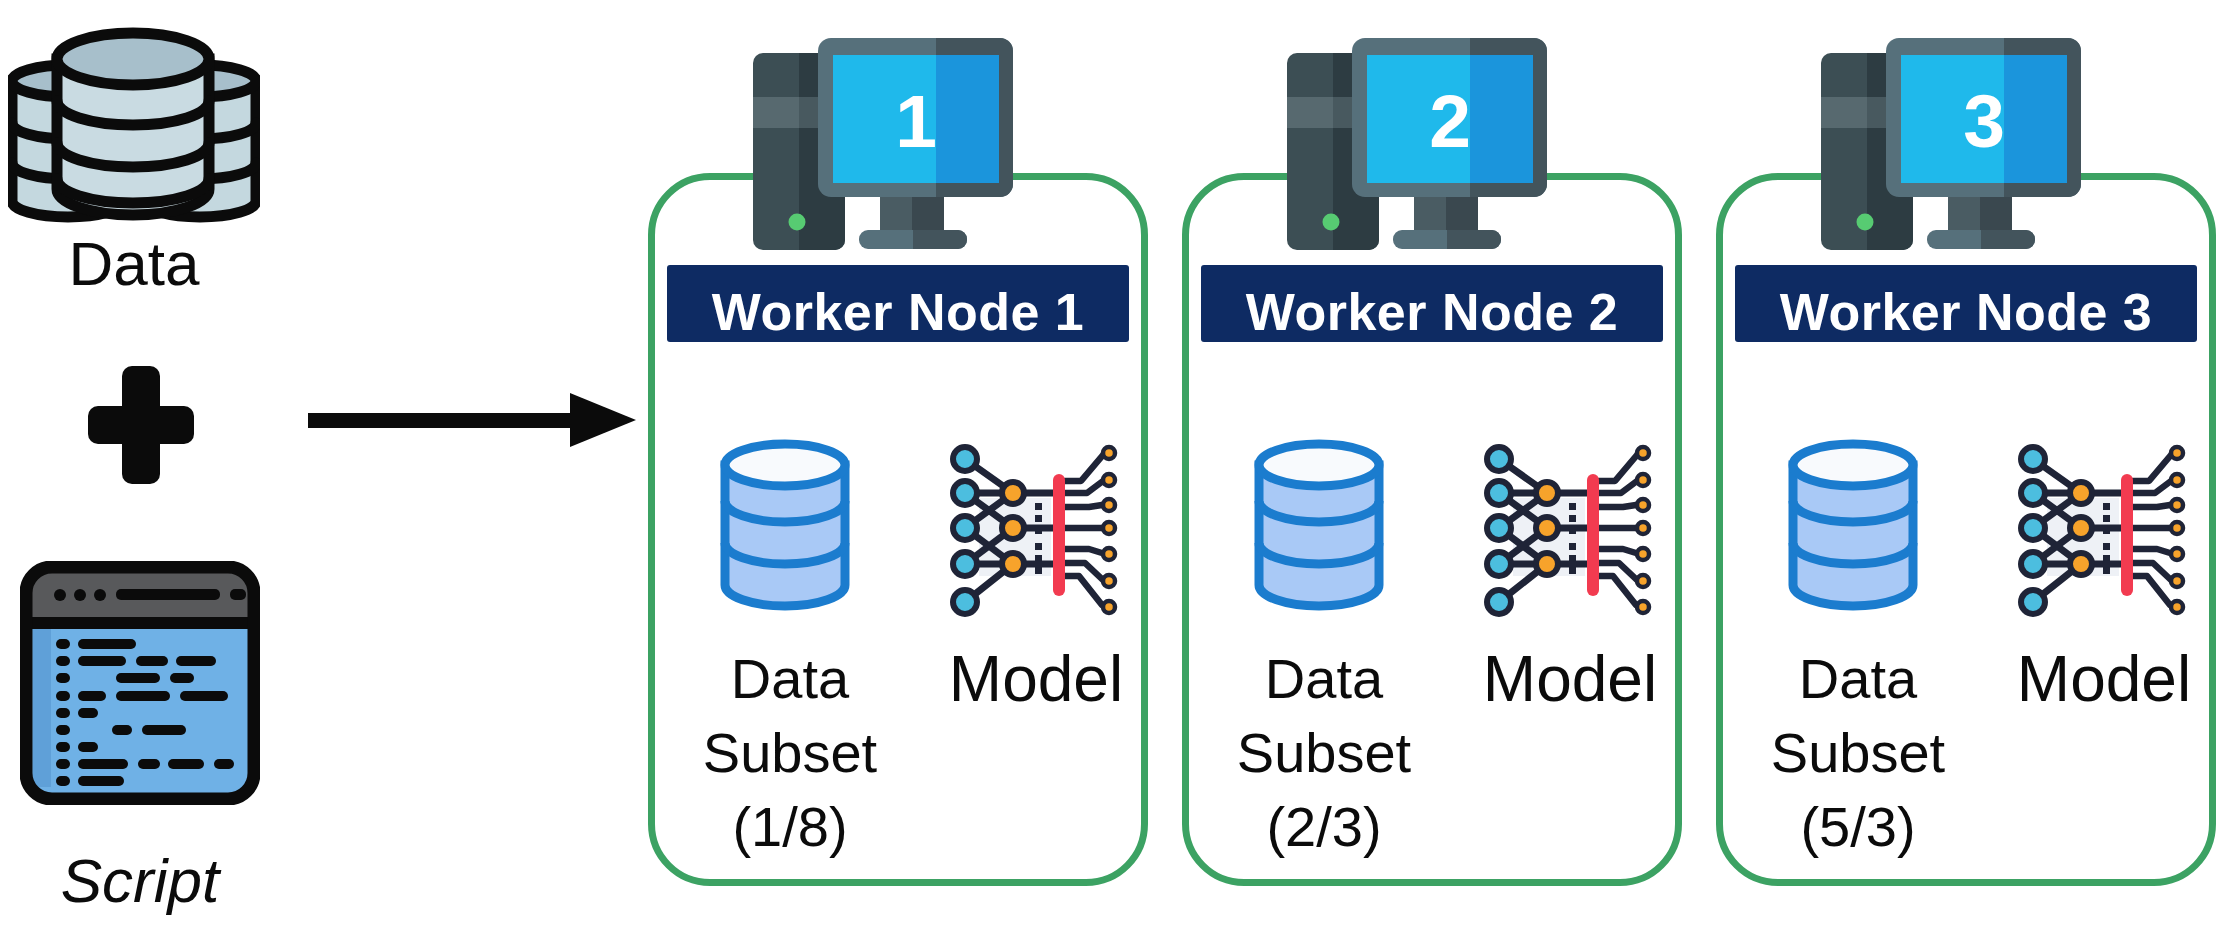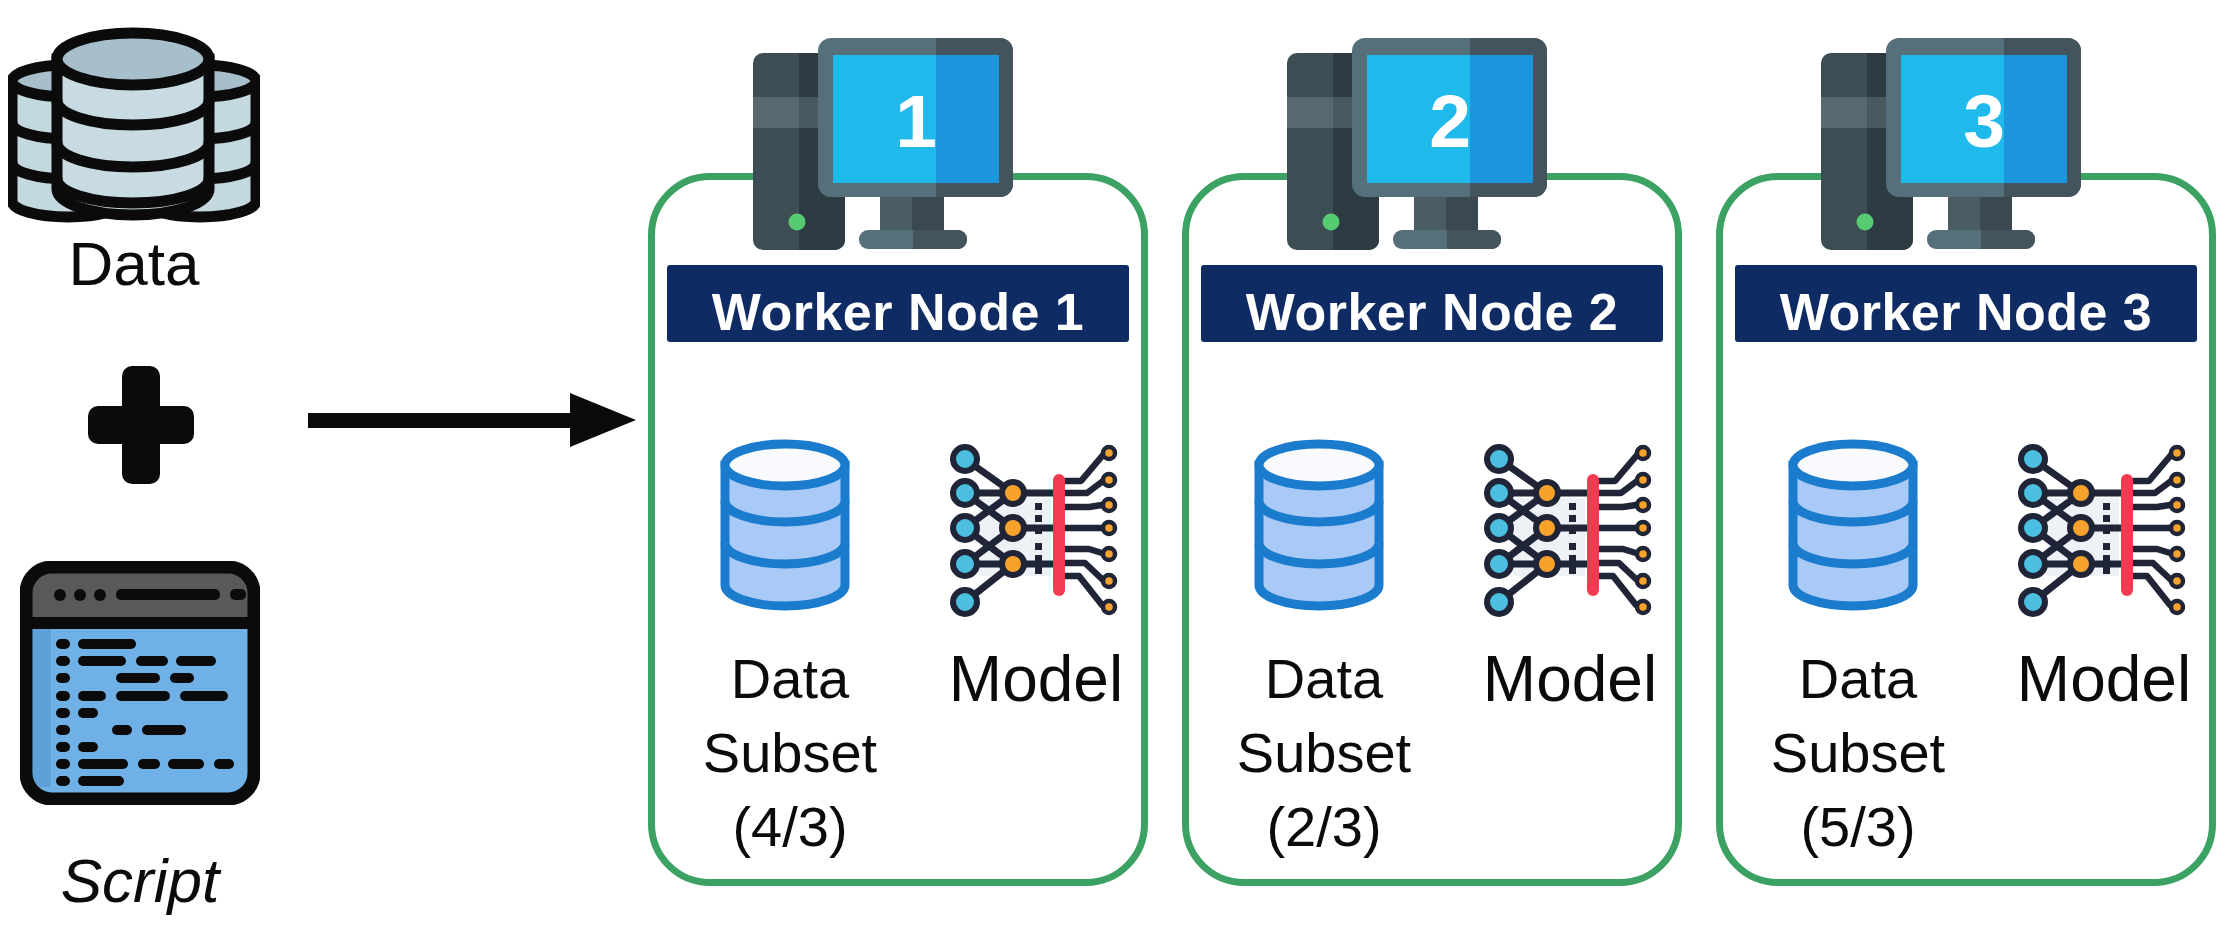--- a/index.html
+++ b/index.html
@@ -211,21 +211,21 @@
       <g fill="#f7a32b" stroke="#1f2437" stroke-width="6">
         <circle cx="64" cy="52" r="11"></circle>
           <circle cx="64" cy="87" r="11"></circle>
           <circle cx="64" cy="123" r="11"></circle>
       </g>
     </svg>
 
     <div class="subset-label">
       <div>Data</div>
       <div>Subset</div>
-      <div>(4/3)</div>
+      <div>(1/8)</div>
     </div>
     <div class="model-label">Model</div>
   </div>
 
   <div class="worker" style="left:1182px;">
     <svg class="computer" width="266" height="232" viewBox="0 0 266 232">
       <defs>
         <clipPath id="tw1">
             <rect x="0" y="26" width="92" height="197" rx="10"></rect>
           </clipPath>

